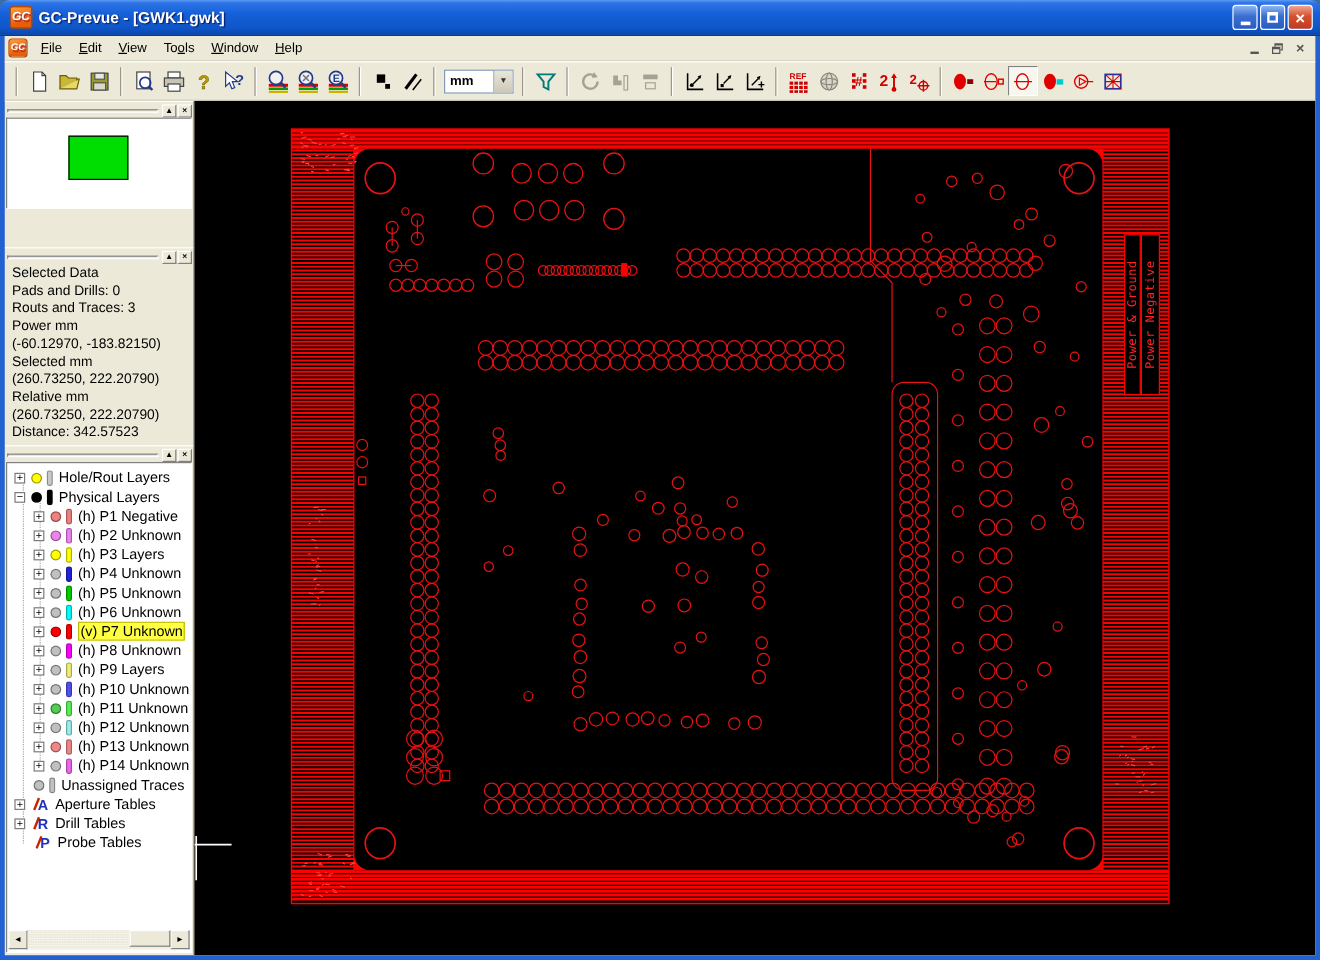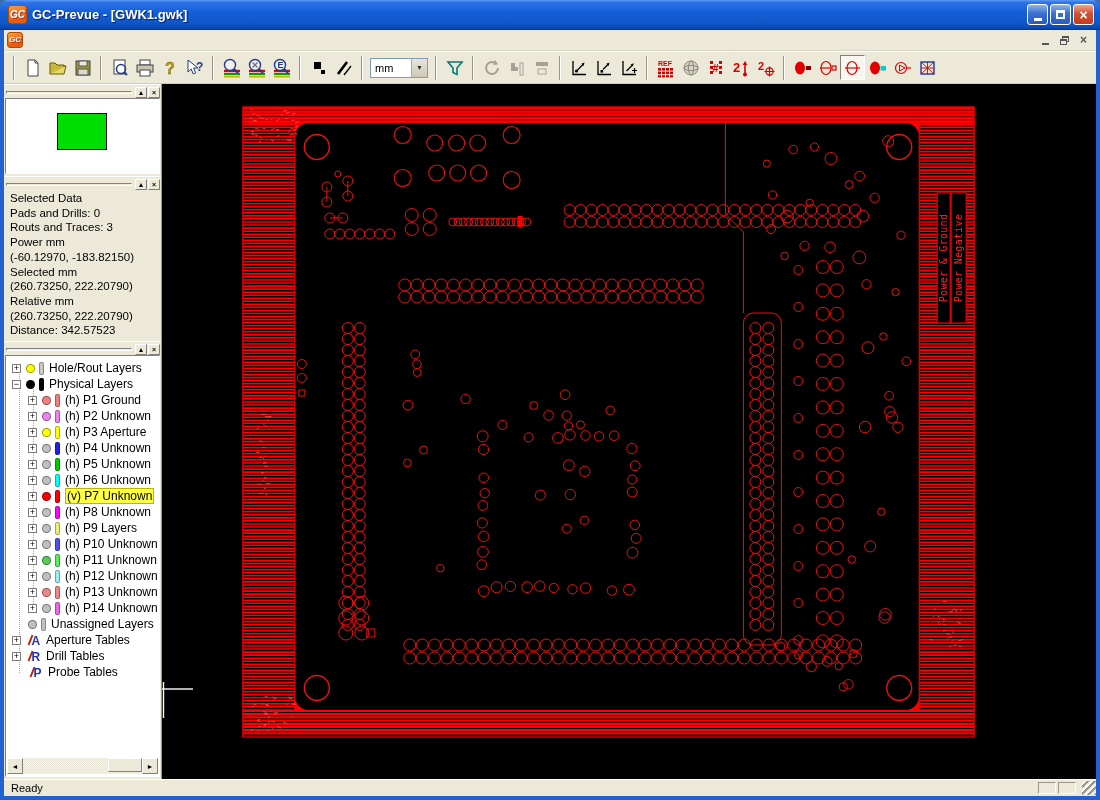--- a/index.html
+++ b/index.html
@@ -44,38 +44,38 @@
   .mdi-x{color:#555;font-weight:bold;font-size:12px;line-height:10px;}
   
   .toolbar{height:33px;display:flex;align-items:center;background:#ECE9D8;
     border-top:1px solid #fff;border-bottom:1px solid #d0ccbc;padding:0 4px;}
   .sep{width:2px;height:24px;border-left:1px solid #9a968a;border-right:1px solid #fff;margin:0 5px;}
   .tbtn{width:25px;height:25px;display:flex;align-items:center;justify-content:center;
     border:1px solid transparent;border-radius:1px;}
   .tbtn.pressed{border-color:#808080 #fff #fff #808080;background:#f7f6ef;}
   .combo{width:58px;height:20px;background:#fff;border:1px solid #7f9db9;
     display:flex;align-items:center;margin:0 2px;}
-  .combo span{flex:1;font-size:11px;padding-left:4px;}
+  .combo span{flex:1;font-size:11px;padding-left:4px;font-weight:bold;}
   .combo-btn{width:16px;height:18px;background:linear-gradient(180deg,#e8e6da,#cdc9b8);
     border-left:1px solid #b0ac9c;display:flex;align-items:center;justify-content:center;
     font-size:7px;color:#333;}
   
   .content{flex:1;display:flex;overflow:hidden;}
   .sidebar{width:158px;background:#ECE9D8;border-right:1px solid #9a968a;
     display:flex;flex-direction:column;}
   .dockbar{height:13px;display:flex;align-items:center;padding:1px 1px 0 2px;gap:1px;}
   .grip{flex:1;height:3px;border:1px solid;border-color:#808080 #fff #fff #808080;margin-right:2px;}
   .dock-btn{width:12px;height:11px;background:#ECE9D8;border:1px solid;
     border-color:#fff #808080 #808080 #fff;font-size:7px;line-height:9px;text-align:center;
     color:#000;font-weight:bold;}
   .panel{position:relative;border-top:1px solid #fff;}
   .p-body{position:absolute;top:13px;left:1px;right:1px;bottom:2px;background:#fff;
     border:1px solid;border-color:#808080 #fff #fff #808080;overflow:hidden;}
   #panel-overview{height:92px;}
-  #panel-info{height:165px;}
+  #panel-info{height:165px;margin-top:30px;}
   #panel-tree{flex:1;}
   .overview-rect{position:absolute;border:1px solid #000;}
   .info-body{position:absolute;top:14px;left:3px;right:0;bottom:0;}
   .info-line{font-size:11.5px;line-height:14.7px;color:#000;padding-left:3px;white-space:nowrap;}
   .tree-body{position:absolute;top:13px;left:1px;right:1px;bottom:2px;background:#fff;
     border:1px solid;border-color:#808080 #fff #fff #808080;overflow:hidden;}
   .tree-rows{position:absolute;top:4px;left:0;right:0;}
   .tree-row{height:16px;display:flex;align-items:center;white-space:nowrap;overflow:hidden;}
   .tr-spacer{flex:none;}
   .pm-box{flex:none;width:9px;height:9px;border:1px solid #7b7b7b;background:#fff;
@@ -122,20 +122,28 @@
       <div class="cap-btn close">
           <div class="glyph-x">×</div>
         </div>
     </div>
   </div>
 
   <div class="frame-body">
 
     <div class="menubar">
       <div class="gc-logo small">GC</div>
+      <div id="menu-items" style="display:flex;">
+          <div class="menu-item"><u>F</u>ile</div>
+          <div class="menu-item"><u>E</u>dit</div>
+          <div class="menu-item"><u>V</u>iew</div>
+          <div class="menu-item">To<u>o</u>ls</div>
+          <div class="menu-item"><u>W</u>indow</div>
+          <div class="menu-item"><u>H</u>elp</div>
+        </div>
       <div class="mdi-btns">
         <div class="mdi-btn">
             <div class="mdi-min"></div>
           </div>
         <div class="mdi-btn">
             <div class="mdi-restore">
               <i></i>
               <i></i>
             </div>
           </div>
@@ -442,35 +450,35 @@
                   <span class="pm-box">−</span>
                   <span class="tr-dot" style="background: rgb(0, 0, 0);"></span>
                   <span class="tr-bar" style="background: rgb(0, 0, 0);"></span>
                   <span class="tr-label">Physical Layers</span>
                 </div>
                 <div class="tree-row">
                   <span class="tr-spacer" style="width: 22px;"></span>
                   <span class="pm-box">+</span>
                   <span class="tr-dot" style="background: rgb(240, 128, 128);"></span>
                   <span class="tr-bar" style="background: rgb(240, 128, 128);"></span>
-                  <span class="tr-label">(h) P1 Ground</span>
+                  <span class="tr-label">(h) P1 Negative</span>
                 </div>
                 <div class="tree-row">
                   <span class="tr-spacer" style="width: 22px;"></span>
                   <span class="pm-box">+</span>
                   <span class="tr-dot" style="background: rgb(238, 130, 238);"></span>
                   <span class="tr-bar" style="background: rgb(238, 130, 238);"></span>
                   <span class="tr-label">(h) P2 Unknown</span>
                 </div>
                 <div class="tree-row">
                   <span class="tr-spacer" style="width: 22px;"></span>
                   <span class="pm-box">+</span>
                   <span class="tr-dot" style="background: rgb(255, 255, 0);"></span>
                   <span class="tr-bar" style="background: rgb(255, 255, 0);"></span>
-                  <span class="tr-label">(h) P3 Aperture</span>
+                  <span class="tr-label">(h) P3 Layers</span>
                 </div>
                 <div class="tree-row">
                   <span class="tr-spacer" style="width: 22px;"></span>
                   <span class="pm-box">+</span>
                   <span class="tr-dot" style="background: rgb(192, 192, 192);"></span>
                   <span class="tr-bar" style="background: rgb(34, 34, 221);"></span>
                   <span class="tr-label">(h) P4 Unknown</span>
                 </div>
                 <div class="tree-row">
                   <span class="tr-spacer" style="width: 22px;"></span>
@@ -540,21 +548,21 @@
                   <span class="pm-box">+</span>
                   <span class="tr-dot" style="background: rgb(192, 192, 192);"></span>
                   <span class="tr-bar" style="background: rgb(238, 102, 238);"></span>
                   <span class="tr-label">(h) P14 Unknown</span>
                 </div>
                 <div class="tree-row">
                   <span class="tr-spacer" style="width: 6px;"></span>
                   <span class="tr-spacer" style="width: 16px;"></span>
                   <span class="tr-dot" style="background: rgb(192, 192, 192);"></span>
                   <span class="tr-bar" style="background: rgb(192, 192, 192);"></span>
-                  <span class="tr-label">Unassigned Layers</span>
+                  <span class="tr-label">Unassigned Traces</span>
                 </div>
                 <div class="tree-row">
                   <span class="tr-spacer" style="width: 6px;"></span>
                   <span class="pm-box">+</span>
                   <svg width="15" height="14" style="margin-right: 5px;">
                     <line x1="2.5" y1="12" x2="6.5" y2="2" stroke="#cc2200" stroke-width="2"></line>
                     <text x="5.5" y="12" font-size="12" font-weight="bold" fill="#2233bb">A</text>
                   </svg>
                   <span class="tr-label">Aperture Tables</span>
                 </div>
@@ -1625,23 +1633,15 @@
             <line x1="793.7" y1="527.2" x2="796.6" y2="526.6" stroke="#ff4444" stroke-width="0.9"></line>
             <line x1="788.0" y1="563.0" x2="790.3" y2="561.9" stroke="#ff4444" stroke-width="0.9"></line>
             <line x1="790.9" y1="557.6" x2="792.0" y2="556.2" stroke="#ff4444" stroke-width="0.9"></line>
             <line x1="792.4" y1="561.0" x2="795.5" y2="561.3" stroke="#ff4444" stroke-width="0.9"></line>
             <line x1="0" y1="605" x2="31" y2="605" stroke="#fff" stroke-width="1.4"></line>
             <line x1="1.5" y1="598" x2="1.5" y2="634" stroke="#fff" stroke-width="1.4"></line>
           </svg>
       </div>
     </div>
 
-    <div class="statusbar">
-      <span>Ready</span>
-      <div class="status-panes">
-        <div class="status-pane"></div>
-        <div class="status-pane"></div>
-        <div class="resize-grip"></div>
-      </div>
-    </div>
 
   </div>
 </div>
 
 </body></html>

